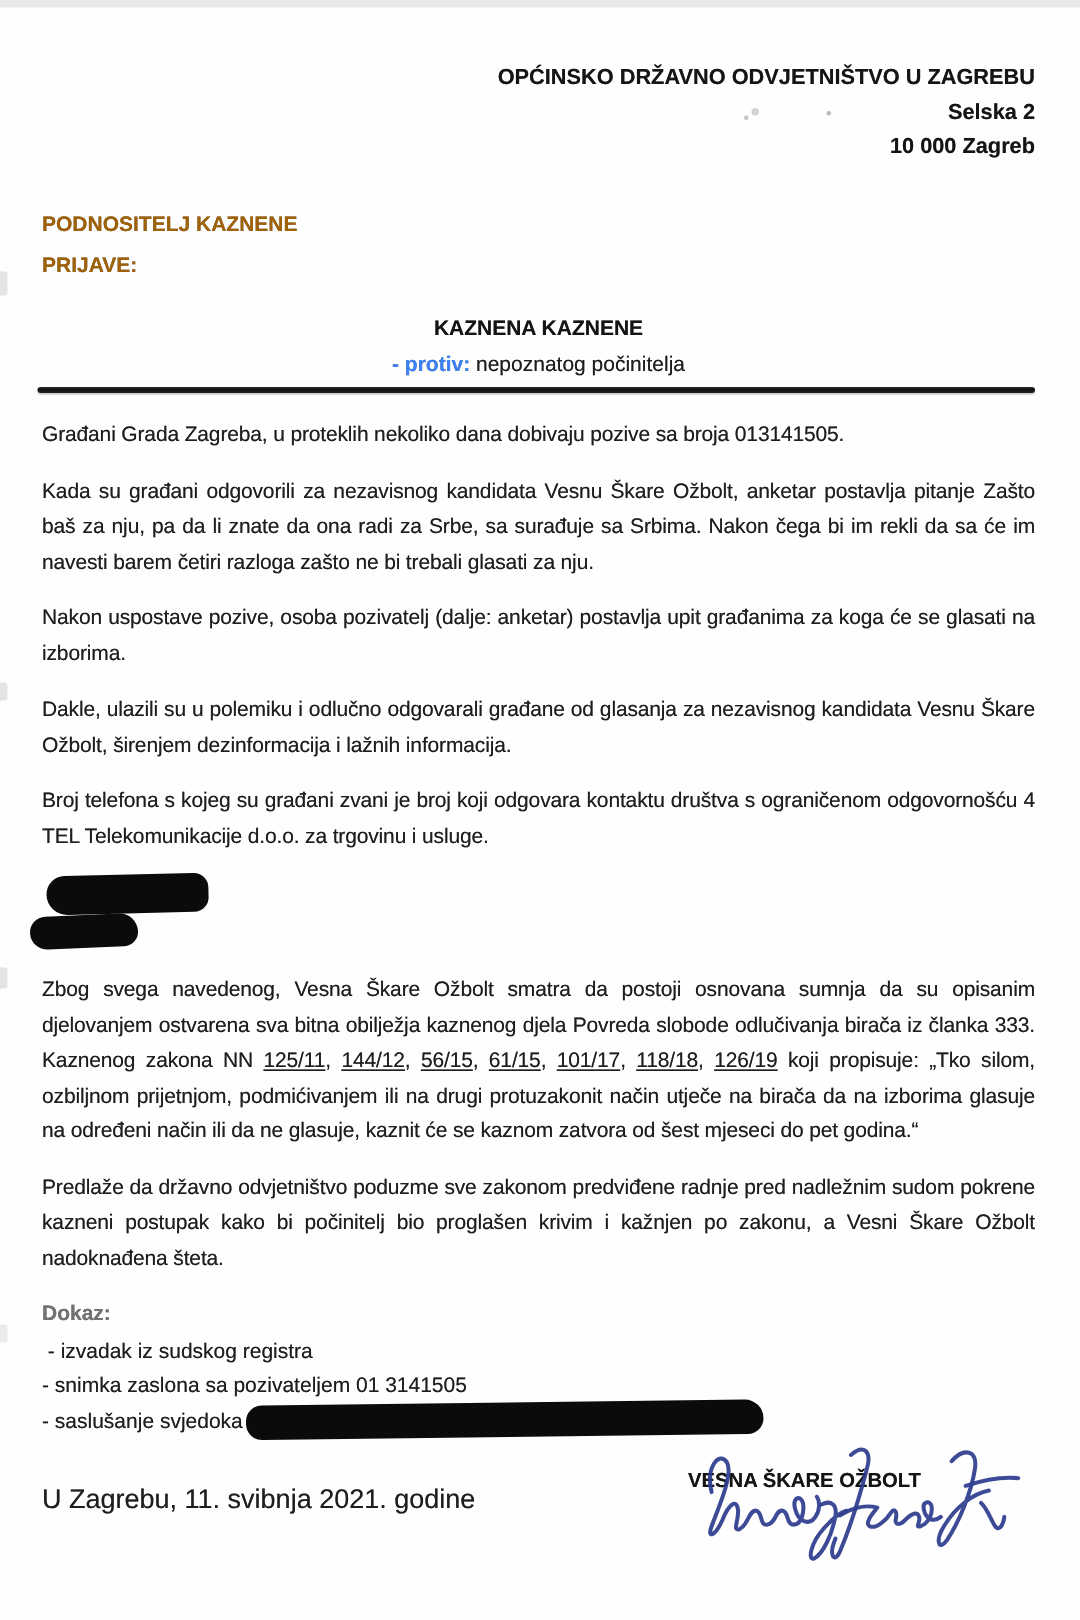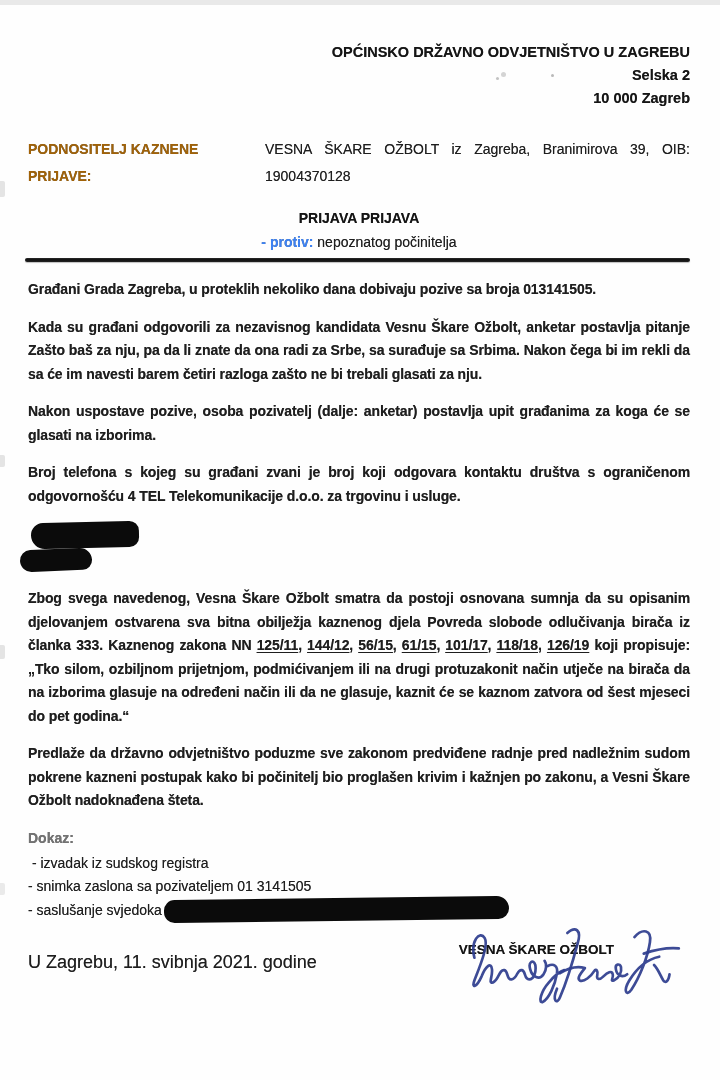--- a/index.html
+++ b/index.html
@@ -33,21 +33,21 @@
   .title-block{margin-top:16px;text-align:center;font-size:14px;line-height:24px;}
   .doc-title{font-weight:bold;color:#141414;}
   .doc-subtitle b{color:#3b82f6;}
   .rule{
     margin:4px 0 0 -3px;height:4px;border-radius:2px;
     background:linear-gradient(to bottom,#2b2b2b,#101010 45%,#242424);
     box-shadow:0 1px 1px rgba(0,0,0,.25);
   }
   
   .body-text{margin-top:16px;font-size:14px;line-height:23.5px;letter-spacing:-0.1px;text-align:justify;}
-  .para{margin:0 0 14px;font-weight:bold;}
+  .para{margin:0 0 14px;}
   .uref{text-decoration:underline;text-underline-offset:2px;}
   
   .blob{display:inline-block;background:var(--redact);vertical-align:baseline;text-shadow:none;}
   .blob1{width:108px;height:26px;margin-bottom:-7px;margin-left:3px;border-radius:15px 12px 12px 17px;transform:rotate(-1.4deg);}
   .blob2{width:72px;height:22px;margin-left:-8px;margin-bottom:-5px;border-radius:11px 13px 10px 12px;transform:rotate(-2.5deg);}
   .blob3{width:345px;height:23px;margin-bottom:-6px;margin-left:2px;border-radius:12px 14px 12px 12px;transform:rotate(-0.7deg);}
   
   .evidence{font-size:14px;line-height:23px;margin-top:2px;}
   .ev-label{font-weight:bold;color:#737373;margin-bottom:2px;}
   .ev-item{white-space:pre-wrap;}
@@ -73,40 +73,37 @@
     <div class="lh-line">OPĆINSKO DRŽAVNO ODVJETNIŠTVO U ZAGREBU</div>
     <div class="lh-line">
       <span class="smudge"></span>
       <span>Selska 2</span>
     </div>
     <div class="lh-line">10 000 Zagreb</div>
   </div>
 
   <div class="submitter">
     <div class="sub-label">PODNOSITELJ KAZNENE PRIJAVE:</div>
-    <div class="sub-value">
-      <div class="just-line">VESNA ŠKARE OŽBOLT iz Zagreba, Branimirova 39, OIB:</div>
-      <div>19004370128</div>
-    </div>
   </div>
 
   <div class="title-block">
-    <div class="doc-title">PRIJAVA PRIJAVA</div>
+    <div class="doc-title">KAZNENA KAZNENE</div>
     <div class="doc-subtitle">
       <b>- protiv:</b>
       <span>nepoznatog počinitelja</span>
     </div>
   </div>
 
   <div class="rule"></div>
 
   <div class="body-text">
     <div class="para">Građani Grada Zagreba, u proteklih nekoliko dana dobivaju pozive sa broja 013141505.</div>
     <div class="para">Kada su građani odgovorili za nezavisnog kandidata Vesnu Škare Ožbolt, anketar postavlja pitanje Zašto baš za nju, pa da li znate da ona radi za Srbe, sa surađuje sa Srbima. Nakon čega bi im rekli da sa će im navesti barem četiri razloga zašto ne bi trebali glasati za nju.</div>
     <div class="para">Nakon uspostave pozive, osoba pozivatelj (dalje: anketar) postavlja upit građanima za koga će se glasati na izborima.</div>
+    <div class="para">Dakle, ulazili su u polemiku i odlučno odgovarali građane od glasanja za nezavisnog kandidata Vesnu Škare Ožbolt, širenjem dezinformacija i lažnih informacija.</div>
     <div class="para">Broj telefona s kojeg su građani zvani je broj koji odgovara kontaktu društva s ograničenom odgovornošću 4 TEL Telekomunikacije d.o.o. za trgovinu i usluge.</div>
 
     <div class="para"><span class="blob blob1"></span><br><span class="blob blob2"></span></div>
 
     <div class="para"><span>Zbog svega navedenog, Vesna Škare Ožbolt smatra da postoji osnovana sumnja da su opisanim djelovanjem ostvarena sva bitna obilježja kaznenog djela Povreda slobode odlučivanja birača iz članka 333. Kaznenog zakona NN </span><span><span class="uref">125/11</span>, <span class="uref">144/12</span>, <span class="uref">56/15</span>, <span class="uref">61/15</span>, <span class="uref">101/17</span>, <span class="uref">118/18</span>, <span class="uref">126/19</span></span><span> koji propisuje: „Tko silom, ozbiljnom prijetnjom, podmićivanjem ili na drugi protuzakonit način utječe na birača da na izborima glasuje na određeni način ili da ne glasuje, kaznit će se kaznom zatvora od šest mjeseci do pet godina.“</span></div>
 
     <div class="para">Predlaže da državno odvjetništvo poduzme sve zakonom predviđene radnje pred nadležnim sudom pokrene kazneni postupak kako bi počinitelj bio proglašen krivim i kažnjen po zakonu, a Vesni Škare Ožbolt nadoknađena šteta.</div>
   </div>
 
   <div class="evidence">

